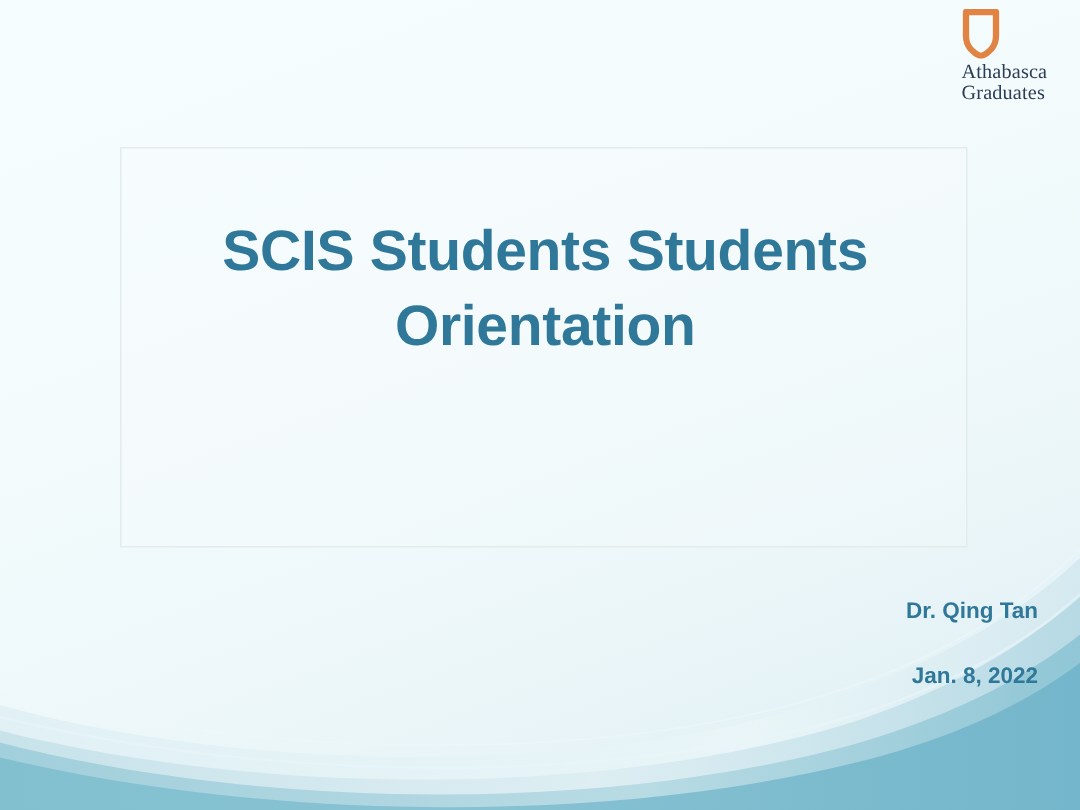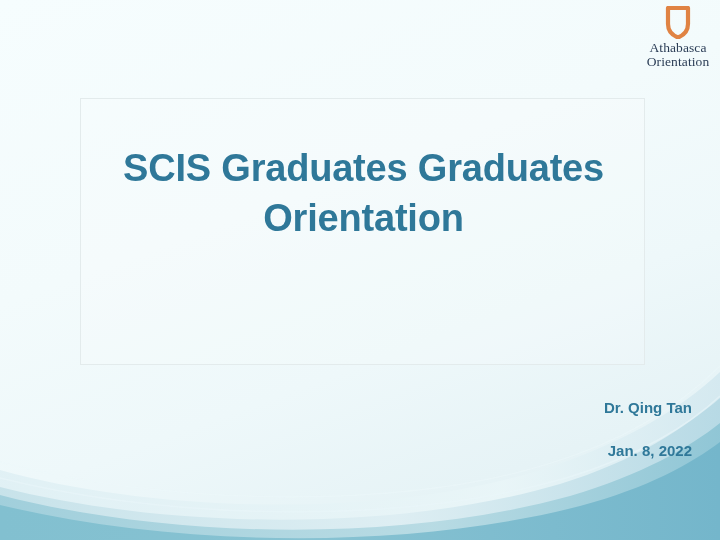--- a/index.html
+++ b/index.html
@@ -27,21 +27,21 @@
     display: block;
   }
 
   
   #logo {
     position: absolute;
     top: 6px;
     left: 641px;
     width: 74px;
     height: 70px;
-    text-align: center;
+    text-align: left;
   }
   #logo .shield-wrap {
     height: 34px;
     line-height: 0;
   }
   #logo .logo-words {
     margin-top: 1px;
     font-family: "Liberation Serif", serif;
     color: #2b3d56;
     font-size: 13.5px;
@@ -130,24 +130,24 @@
   </svg>
 
   <div id="logo">
     <div class="shield-wrap">
       <svg width="26" height="33" viewBox="0 0 26 33">
         <path d="M3,2 L23,2 L23,18 C23,25 18,29.5 13,31.5 C8,29.5 3,25 3,18 Z" fill="none" stroke="#e08343" stroke-width="4.2" stroke-linejoin="round"></path>
       </svg>
     </div>
     <div class="logo-words">
       <span>Athabasca</span>
-      <span>Orientation</span>
+      <span>Graduates</span>
     </div>
   </div>
 
   <div id="title-box">
-    <div id="title-text">SCIS Graduates Graduates Orientation</div>
+    <div id="title-text">SCIS Students Students Orientation</div>
   </div>
 
   <div class="footer-line" id="author-line">Dr. Qing Tan</div>
   <div class="footer-line" id="date-line">Jan. 8, 2022</div>
 
 </div>
 
 </body></html>

